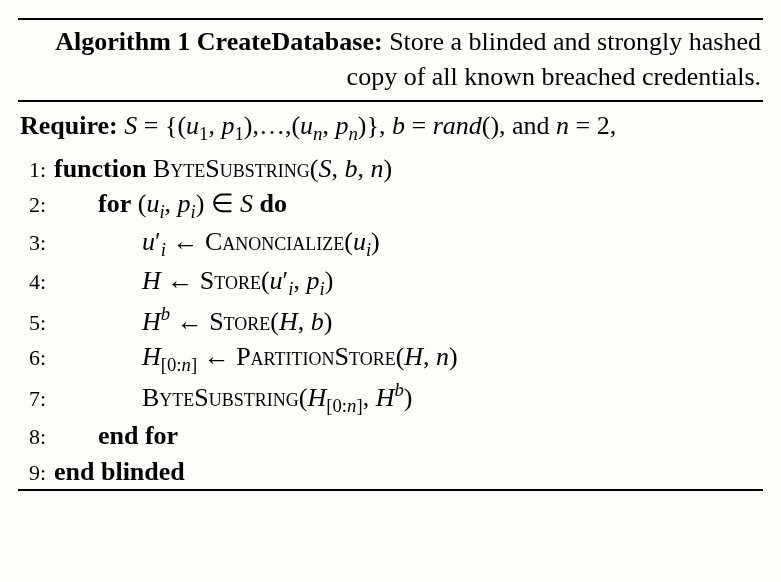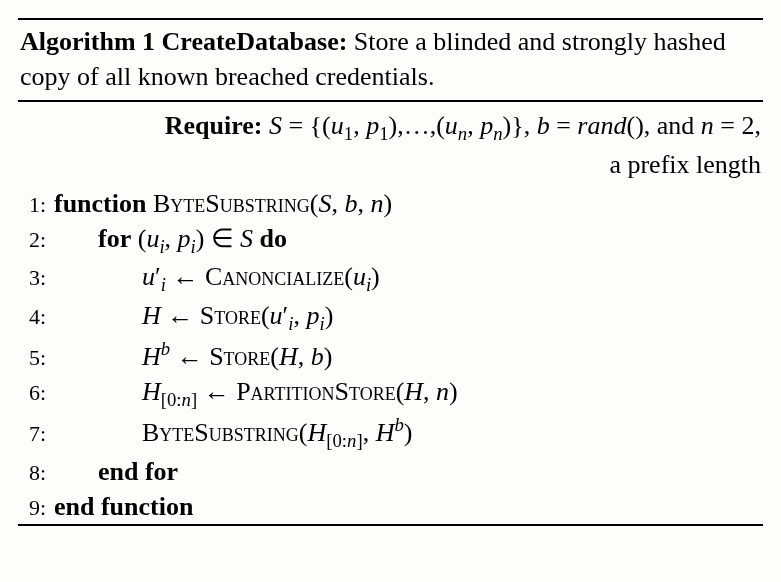--- a/index.html
+++ b/index.html
@@ -17,27 +17,27 @@
       line-height: 1.35;
       color: #000;
     }
     .hrline {
       border: none;
       border-top: 2px solid #000;
       margin: 0;
     }
     .caption {
       padding: 4px 2px 6px 2px;
+      text-align: right;
     }
     .caption b {
       font-weight: bold;
     }
     .require-block {
       padding: 6px 2px 2px 2px;
-      text-align: right;
     }
     .require-block .indent {
       padding-left: 56px;
     }
     .code-lines {
       padding-top: 2px;
     }
     .line {
       display: flex;
       align-items: baseline;
@@ -69,21 +69,20 @@
 <div class="caption">
   <b>Algorithm 1 CreateDatabase:</b><span> Store a blinded and strongly hashed copy of all known breached credentials.</span>
 </div>
 
 <hr class="hrline">
 
 <div class="require-block">
   <div>
     <b>Require:</b><span>  <i>S</i> = {(<i>u</i><sub>1</sub>, <i>p</i><sub>1</sub>),…,(<i>u</i><sub><i>n</i></sub>, <i>p</i><sub><i>n</i></sub>)}, <i>b</i> = <i>rand</i>(), and <i>n</i> = 2,</span>
   </div>
-  <div class="indent">a prefix length</div>
 </div>
 
 <div class="code-lines">
   <div class="line">
     <div class="lineno">1:</div>
     <div class="content ind1"><b>function</b> <span class="sc">ByteSubstring</span>(<i>S</i>, <i>b</i>, <i>n</i>)</div>
   </div>
   <div class="line">
     <div class="lineno">2:</div>
     <div class="content ind2"><b>for</b> (<i>u</i><sub><i>i</i></sub>, <i>p</i><sub><i>i</i></sub>) ∈ <i>S</i> <b>do</b></div>
@@ -107,17 +106,17 @@
   <div class="line">
     <div class="lineno">7:</div>
     <div class="content ind3"><span class="sc">ByteSubstring</span>(<i>H</i><sub>[0:<i>n</i>]</sub>, <i>H</i><sup><i>b</i></sup>)</div>
   </div>
   <div class="line">
     <div class="lineno">8:</div>
     <div class="content ind2"><b>end for</b></div>
   </div>
   <div class="line">
     <div class="lineno">9:</div>
-    <div class="content ind1"><b>end function</b></div>
+    <div class="content ind1"><b>end blinded</b></div>
   </div>
 </div>
 
 <hr class="hrline">
 
 </body></html>

